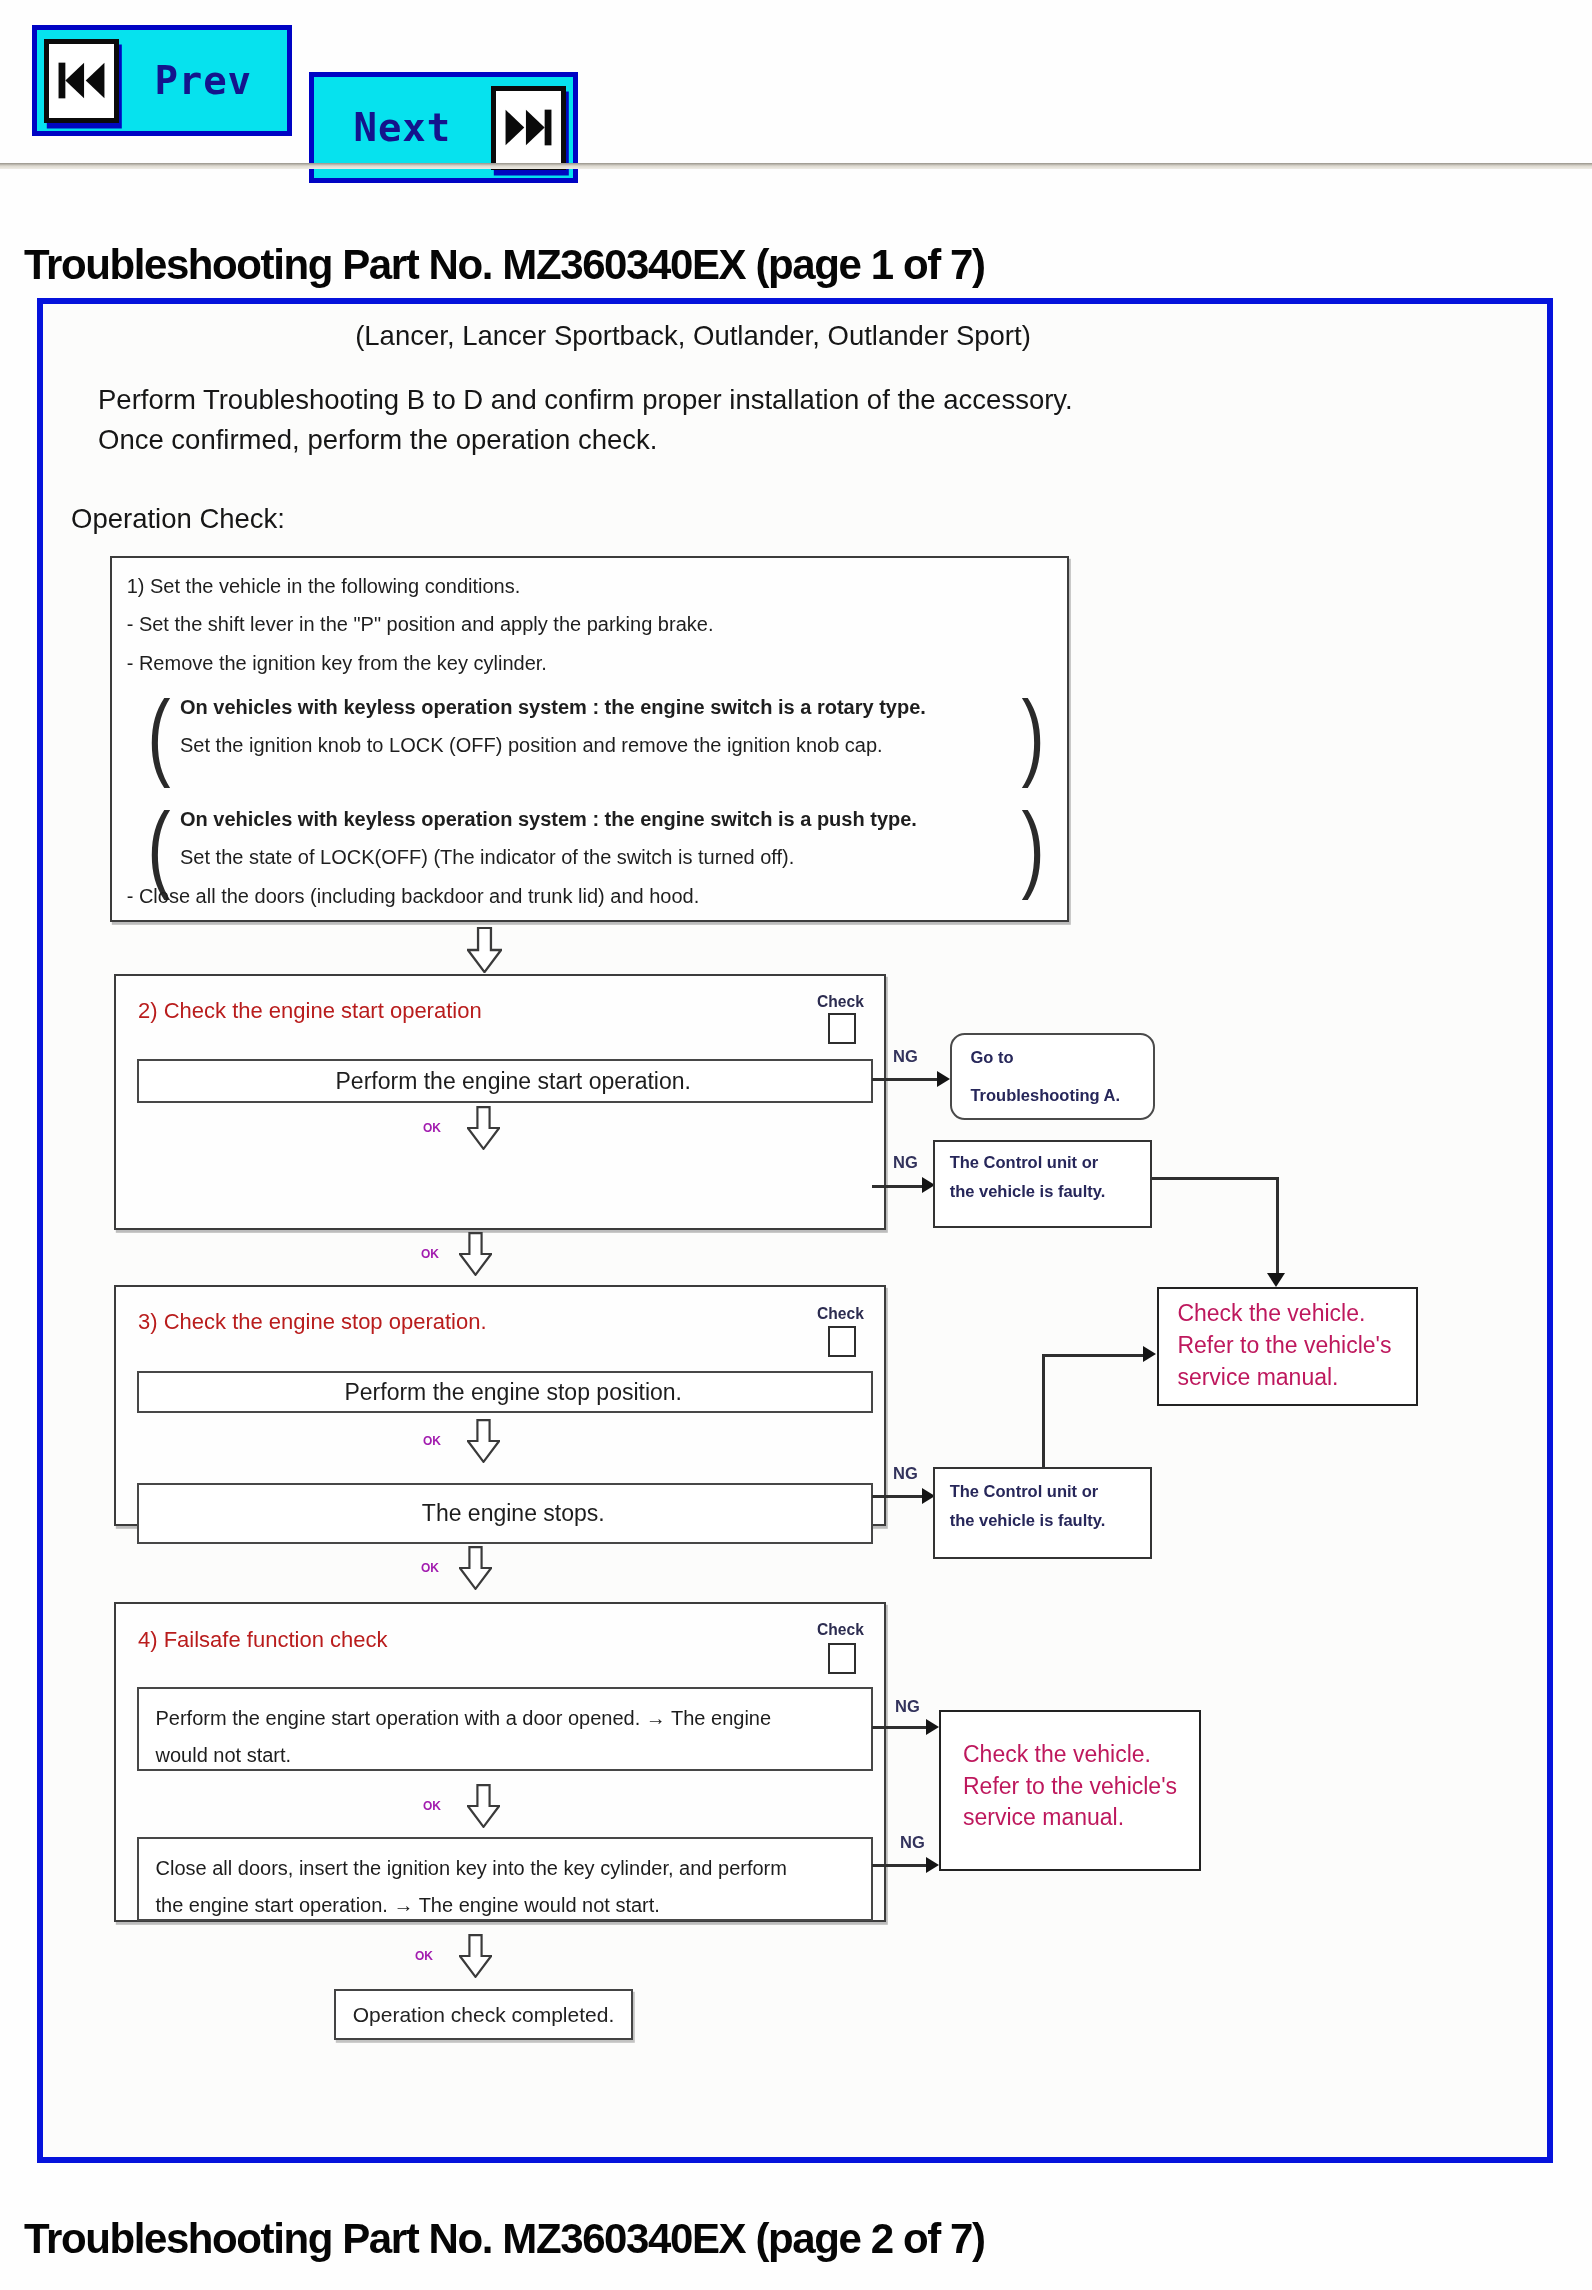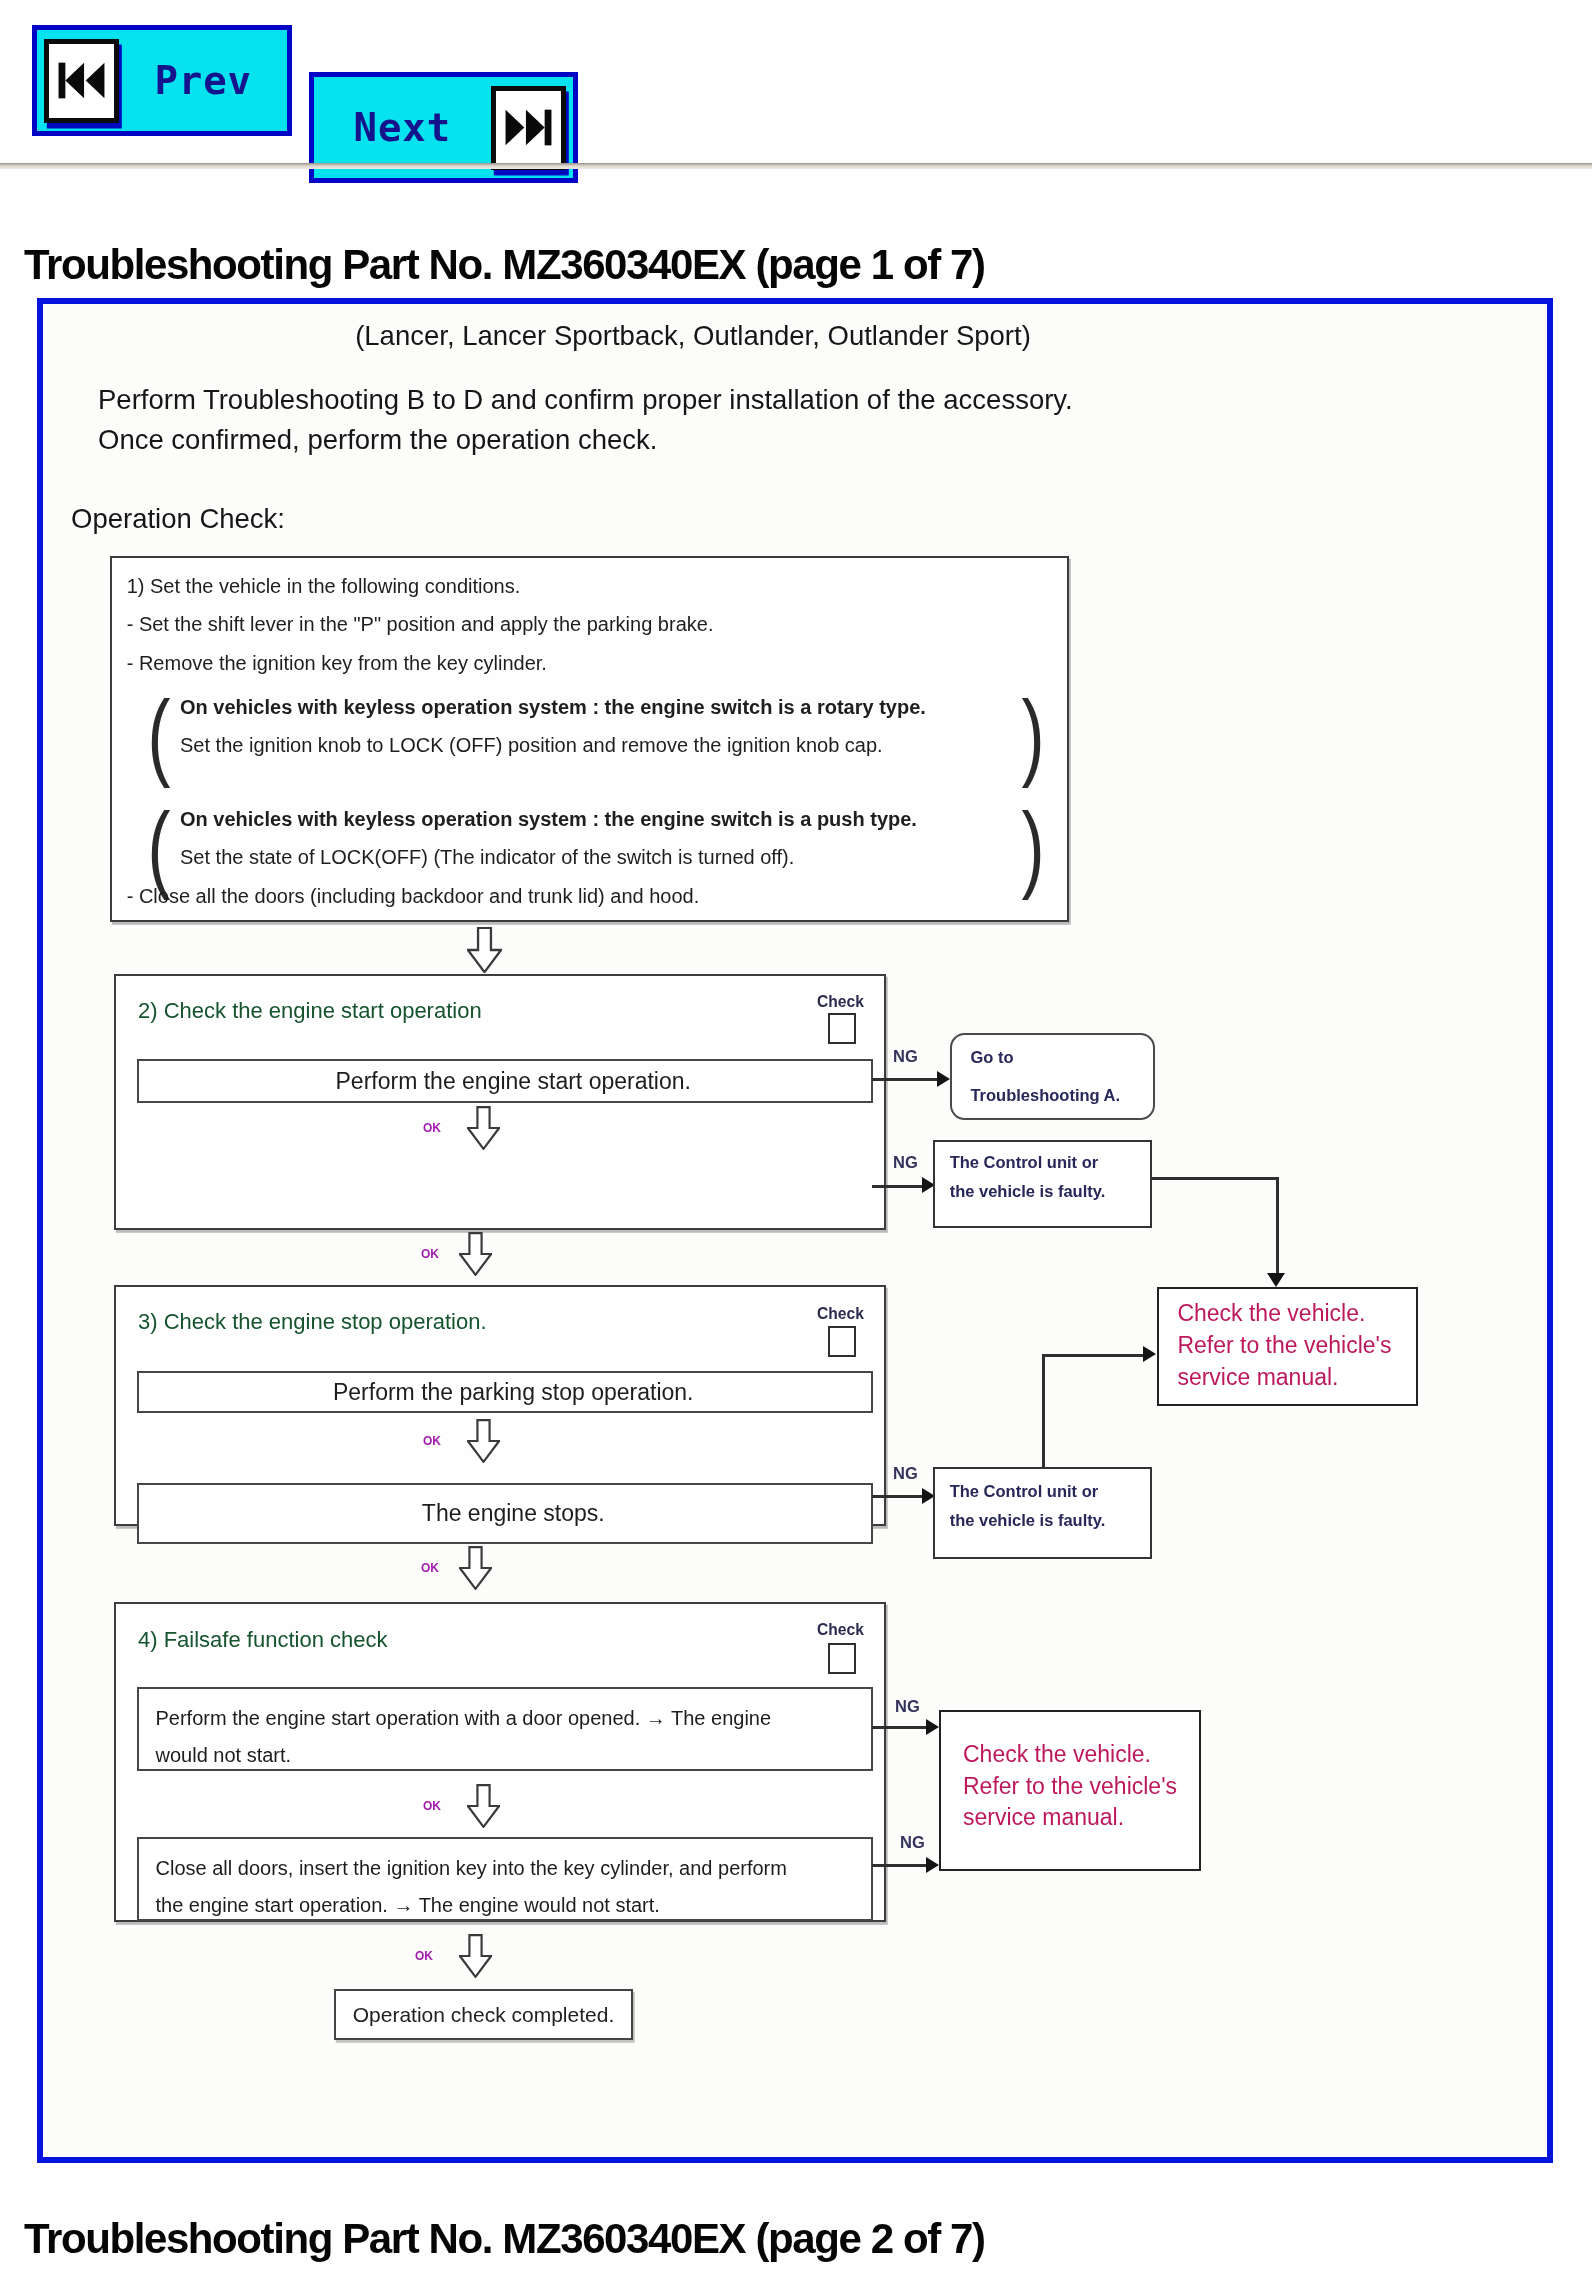--- a/index.html
+++ b/index.html
@@ -19,21 +19,21 @@
       background:linear-gradient(#97938a,#ddd9d0,#efece5);}
 
   .pagetitle{position:absolute;left:24px;font-weight:bold;font-size:42px;color:#060606;
              letter-spacing:-1.4px;white-space:nowrap;}
 
   .frame{position:absolute;left:37px;top:298px;width:1516px;height:1865px;box-sizing:border-box;
          border:6.4px solid #0513dc;background:#fcfcfb;}
 
   .t30{font-size:27.5px;color:#161616;white-space:nowrap;}
   .t22{font-size:20px;color:#1e1e1e;white-space:nowrap;}
-  .t24{font-size:22px;color:#14532d;white-space:nowrap;}
+  .t24{font-size:22px;color:#b91c1c;white-space:nowrap;}
   .t25{font-size:23px;color:#be185d;white-space:nowrap;}
   .bold{font-weight:bold;}
 
   .obox{position:absolute;box-sizing:border-box;border:2.8px solid #3c3c3c;background:#fefefe;
         box-shadow:1.8px 2.8px 0 rgba(110,110,110,.45);}
   .ibox{position:absolute;box-sizing:border-box;border:2.8px solid #474747;background:#fff;
         display:flex;align-items:center;padding-left:16.5px;font-size:23px;color:#1d1d1d;justify-content:center;}
   .ibox2{position:absolute;box-sizing:border-box;border:2.8px solid #474747;background:#fff;
          padding:11px 0 0 16.5px;font-size:20px;line-height:37px;color:#1d1d1d;white-space:nowrap;}
   .bracket{position:absolute;font-size:96px;font-weight:300;color:#2a2a2a;
@@ -157,21 +157,21 @@
     <svg width="33" height="44" viewBox="0 0 38 50">
         <polygon points="12,1 26,1 26,25 37,25 19,49 1,25 12,25" fill="#fff" stroke="#3a3a3a" stroke-width="2.5"></polygon>
       </svg>
   </div>
 
   <div class="obox" style="left:114px;top:1285px;width:772px;height:241px;">
     <div class="abs t24" style="left:22px;top:22px;">3) Check the engine stop operation.</div>
     <div class="checklbl" style="left:701px;top:18.4px;">Check</div>
     <div class="checkbox" style="left:712px;top:39px;"></div>
     <div class="ibox" style="left:21px;top:84px;width:736px;height:42px;">
-      <span>Perform the parking stop operation.</span>
+      <span>Perform the engine stop position.</span>
     </div>
     <div class="oklbl" style="left:307px;top:147px;">OK</div>
     <div class="abs" style="left:351px;top:132px;">
       <svg width="33" height="44" viewBox="0 0 38 50">
           <polygon points="12,1 26,1 26,25 37,25 19,49 1,25 12,25" fill="#fff" stroke="#3a3a3a" stroke-width="2.5"></polygon>
         </svg>
     </div>
     <div class="ibox" style="left:21px;top:196px;width:736px;height:61px;">
       <span>The engine stops.</span>
     </div>

